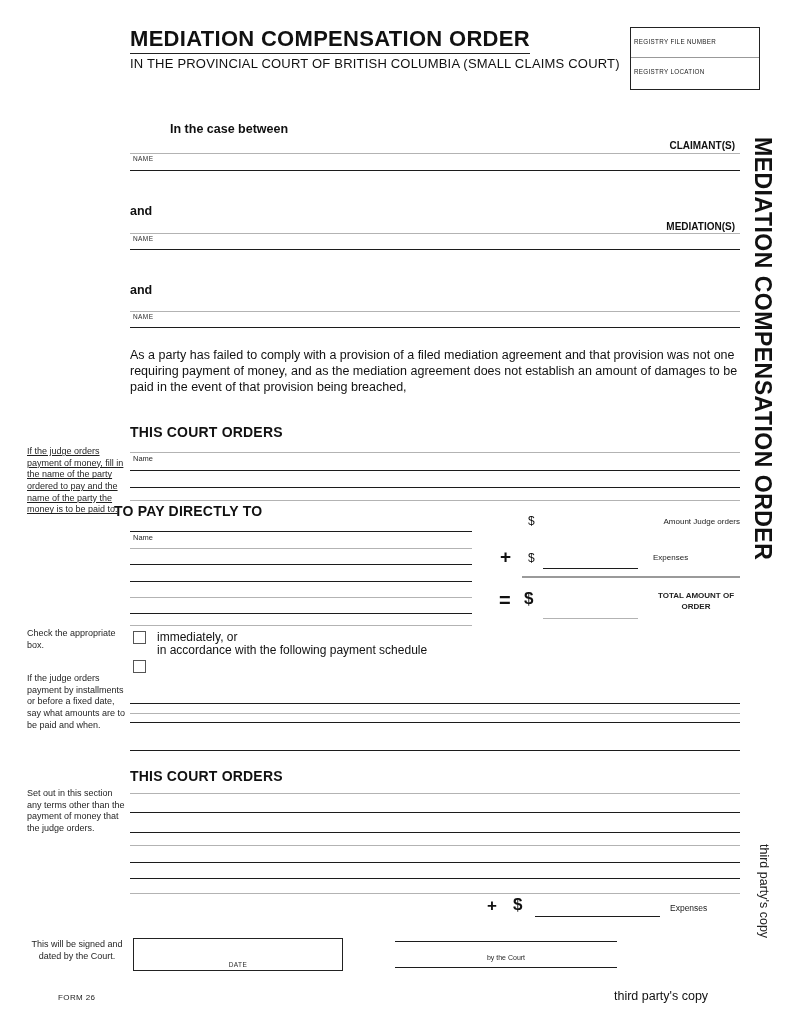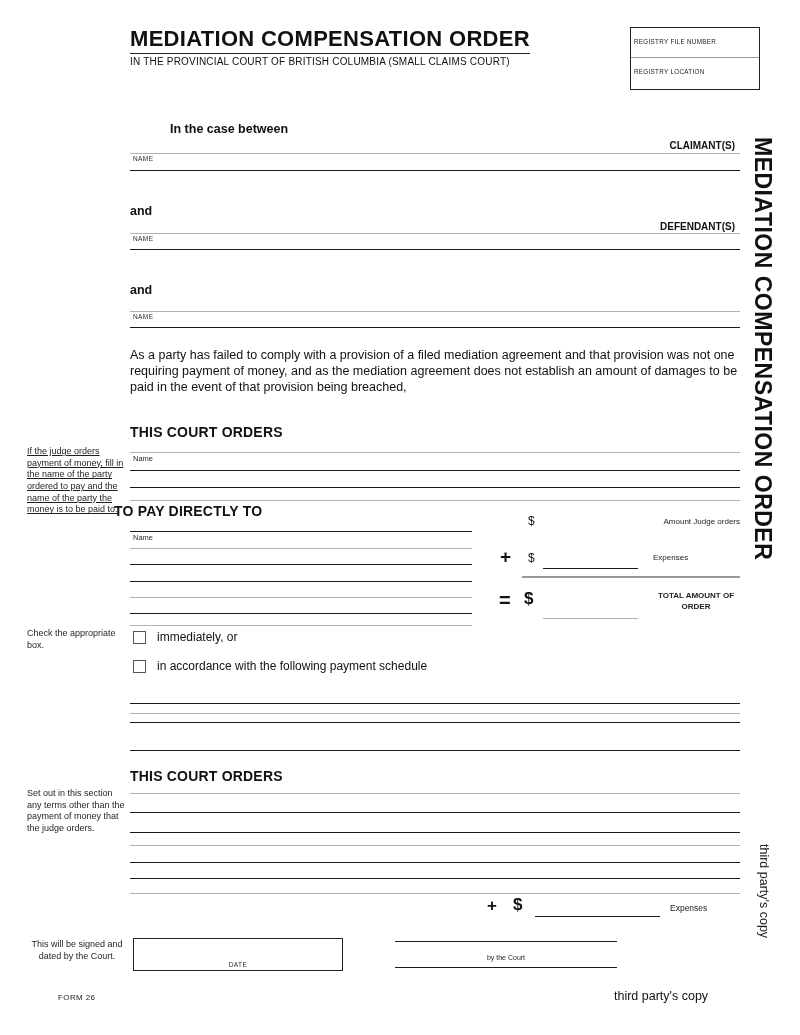--- a/index.html
+++ b/index.html
@@ -12,21 +12,21 @@
   .cap{position:absolute;font-size:6.5px;letter-spacing:0.4px;color:#2a2a2a;}
   .cap2{position:absolute;font-size:7.5px;color:#2a2a2a;}
   .heading{position:absolute;font-weight:bold;font-size:14px;letter-spacing:0.2px;color:#111;}
   .party-label{position:absolute;left:125px;width:610px;text-align:right;font-weight:bold;font-size:10px;color:#111;}
   .and{position:absolute;left:130px;font-weight:bold;font-size:12.5px;color:#111;}
   .cb{position:absolute;width:11px;height:11px;border:1.2px solid #555;background:#fff;}
   .cb-label{position:absolute;font-size:12px;color:#111;}
   .field{position:absolute;}
   .smalllabel{position:absolute;font-size:8px;color:#222;}
   .title{position:absolute;left:130px;top:26px;font-weight:bold;font-size:22px;letter-spacing:0.3px;color:#111;border-bottom:1.5px solid #222;padding-bottom:1px;}
-  .subtitle{position:absolute;left:130px;top:56px;font-size:10px;letter-spacing:0.2px;color:#111;}
+  .subtitle{position:absolute;left:130px;top:56px;font-size:13px;letter-spacing:0.2px;color:#111;}
   .vtext{position:absolute;writing-mode:vertical-rl;white-space:nowrap;}
   .regbox{position:absolute;left:630px;top:27px;width:130px;height:63px;border:1.6px solid #222;box-sizing:border-box;background:#fff;}
   .regcell{position:relative;height:30px;box-sizing:border-box;padding:2px 3px;}
   .regcell.first{border-bottom:1px solid #999;}
   .reglabel{font-size:6.3px;letter-spacing:0.3px;color:#222;}
   .datebox{position:absolute;left:133px;top:938px;width:210px;height:33px;border:1.2px solid #222;box-sizing:border-box;}
   .datebox .cap{position:absolute;bottom:2px;left:0;width:100%;text-align:center;}
   .sign{position:absolute;font-weight:bold;color:#111;}
 </style>
 </head>
@@ -44,33 +44,34 @@
     <div class="regcell">
       <span class="reglabel">REGISTRY LOCATION</span>
     </div>
   </div>
 
   <div class="vtext" style="left:749px;top:137px;font-size:23px;font-weight:bold;letter-spacing:0.5px;color:#111;">MEDIATION COMPENSATION ORDER</div>
   <div class="vtext" style="left:757px;top:844px;font-size:12.5px;color:#222;">third party's copy</div>
 
   <div class="note" style="top:446px;text-decoration:underline;">If the judge orders payment of money, fill in the name of the party ordered to pay and the name of the party the money is to be paid to.</div>
   <div class="note" style="top:628px;">Check the appropriate box.</div>
+  <div class="note" style="top:673px;">If the judge orders payment by installments or before a fixed date, say what amounts are to be paid and when.</div>
   <div class="note" style="top:788px;">Set out in this section any terms other than the payment of money that the judge orders.</div>
   <div class="note" style="top:939px;text-align:center;">This will be signed and dated by the Court.</div>
 
   <div class="and" style="top:122px;padding-left:40px;">In the case between</div>
 
   <div class="party-label" style="top:140px;">CLAIMANT(S)</div>
   <div class="hl-l" style="left:130px;top:153px;width:610px;"></div>
   <div class="cap" style="left:133px;top:155px;">NAME</div>
   <div class="field" style="left:130px;top:155px;width:610px;height:14px;"></div>
   <div class="hl-d" style="left:130px;top:170px;width:610px;"></div>
 
   <div class="and" style="top:204px;">and</div>
-  <div class="party-label" style="top:221px;">DEFENDANT(S)</div>
+  <div class="party-label" style="top:221px;">MEDIATION(S)</div>
   <div class="hl-l" style="left:130px;top:233px;width:610px;"></div>
   <div class="cap" style="left:133px;top:235px;">NAME</div>
   <div class="field" style="left:130px;top:235px;width:610px;height:13px;"></div>
   <div class="hl-d" style="left:130px;top:249px;width:610px;"></div>
 
   <div class="and" style="top:283px;">and</div>
   <div class="hl-l" style="left:130px;top:311px;width:610px;"></div>
   <div class="cap" style="left:133px;top:313px;">NAME</div>
   <div class="field" style="left:130px;top:313px;width:610px;height:13px;"></div>
   <div class="hl-d" style="left:130px;top:327px;width:610px;"></div>
@@ -110,21 +111,21 @@
 
   <div class="sign" style="left:499px;top:589px;font-size:20px;">=</div>
   <div class="sign" style="left:524px;top:589px;font-size:17px;">$</div>
   <div class="field" style="left:543px;top:596px;width:95px;height:20px;"></div>
   <div class="hl-l" style="left:543px;top:618px;width:95px;"></div>
   <div class="smalllabel" style="left:652px;top:591px;width:88px;text-align:center;font-weight:bold;line-height:1.35;">TOTAL AMOUNT OF ORDER</div>
 
   <div class="cb" style="left:133px;top:631px;"></div>
   <div class="cb-label" style="left:157px;top:630px;">immediately, or</div>
   <div class="cb" style="left:133px;top:660px;"></div>
-  <div class="cb-label" style="left:157px;top:659px;">in accordance with the following payment schedule</div>
+  <div class="cb-label" style="left:157px;top:643px;">in accordance with the following payment schedule</div>
 
   <div class="field" style="left:130px;top:686px;width:610px;height:62px;"></div>
   <div class="hl-d" style="left:130px;top:703px;width:610px;"></div>
   <div class="hl-l" style="left:130px;top:713px;width:610px;"></div>
   <div class="hl-d" style="left:130px;top:722px;width:610px;"></div>
   <div class="hl-d" style="left:130px;top:750px;width:610px;"></div>
 
   <div class="heading" style="left:130px;top:768px;">THIS COURT ORDERS</div>
   <div class="field" style="left:130px;top:790px;width:610px;height:104px;"></div>
   <div class="hl-l" style="left:130px;top:793px;width:610px;"></div>

